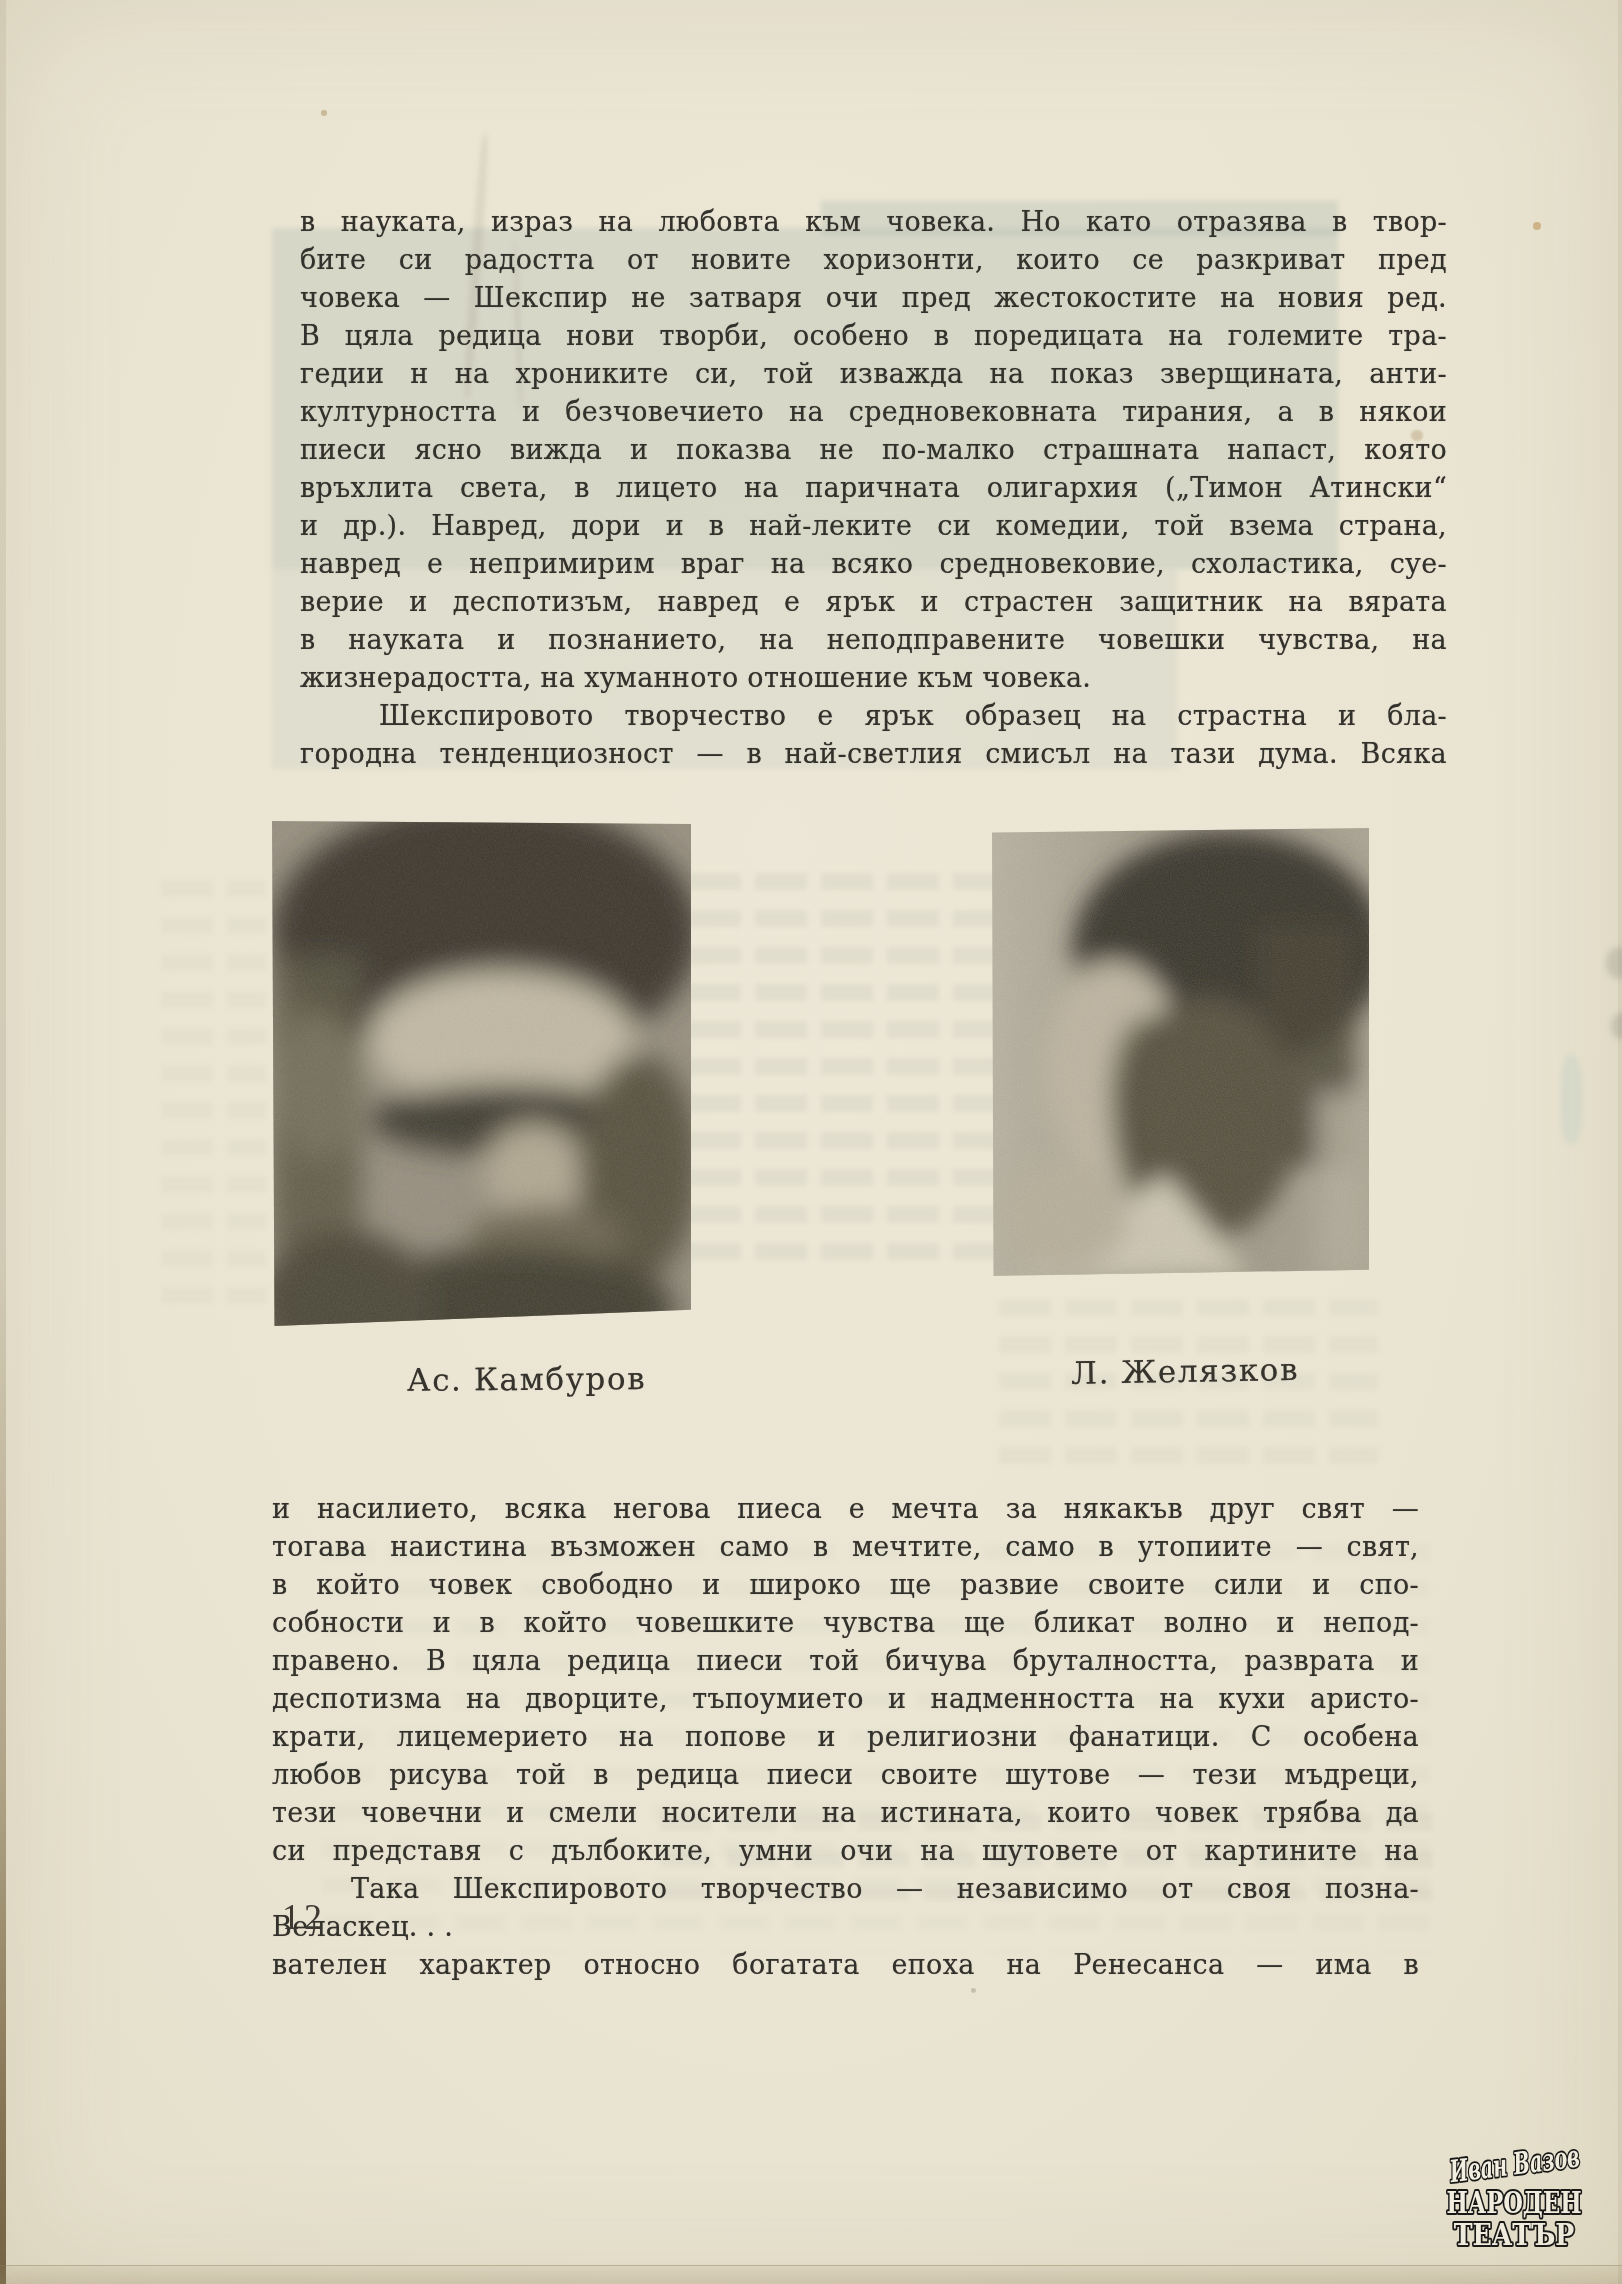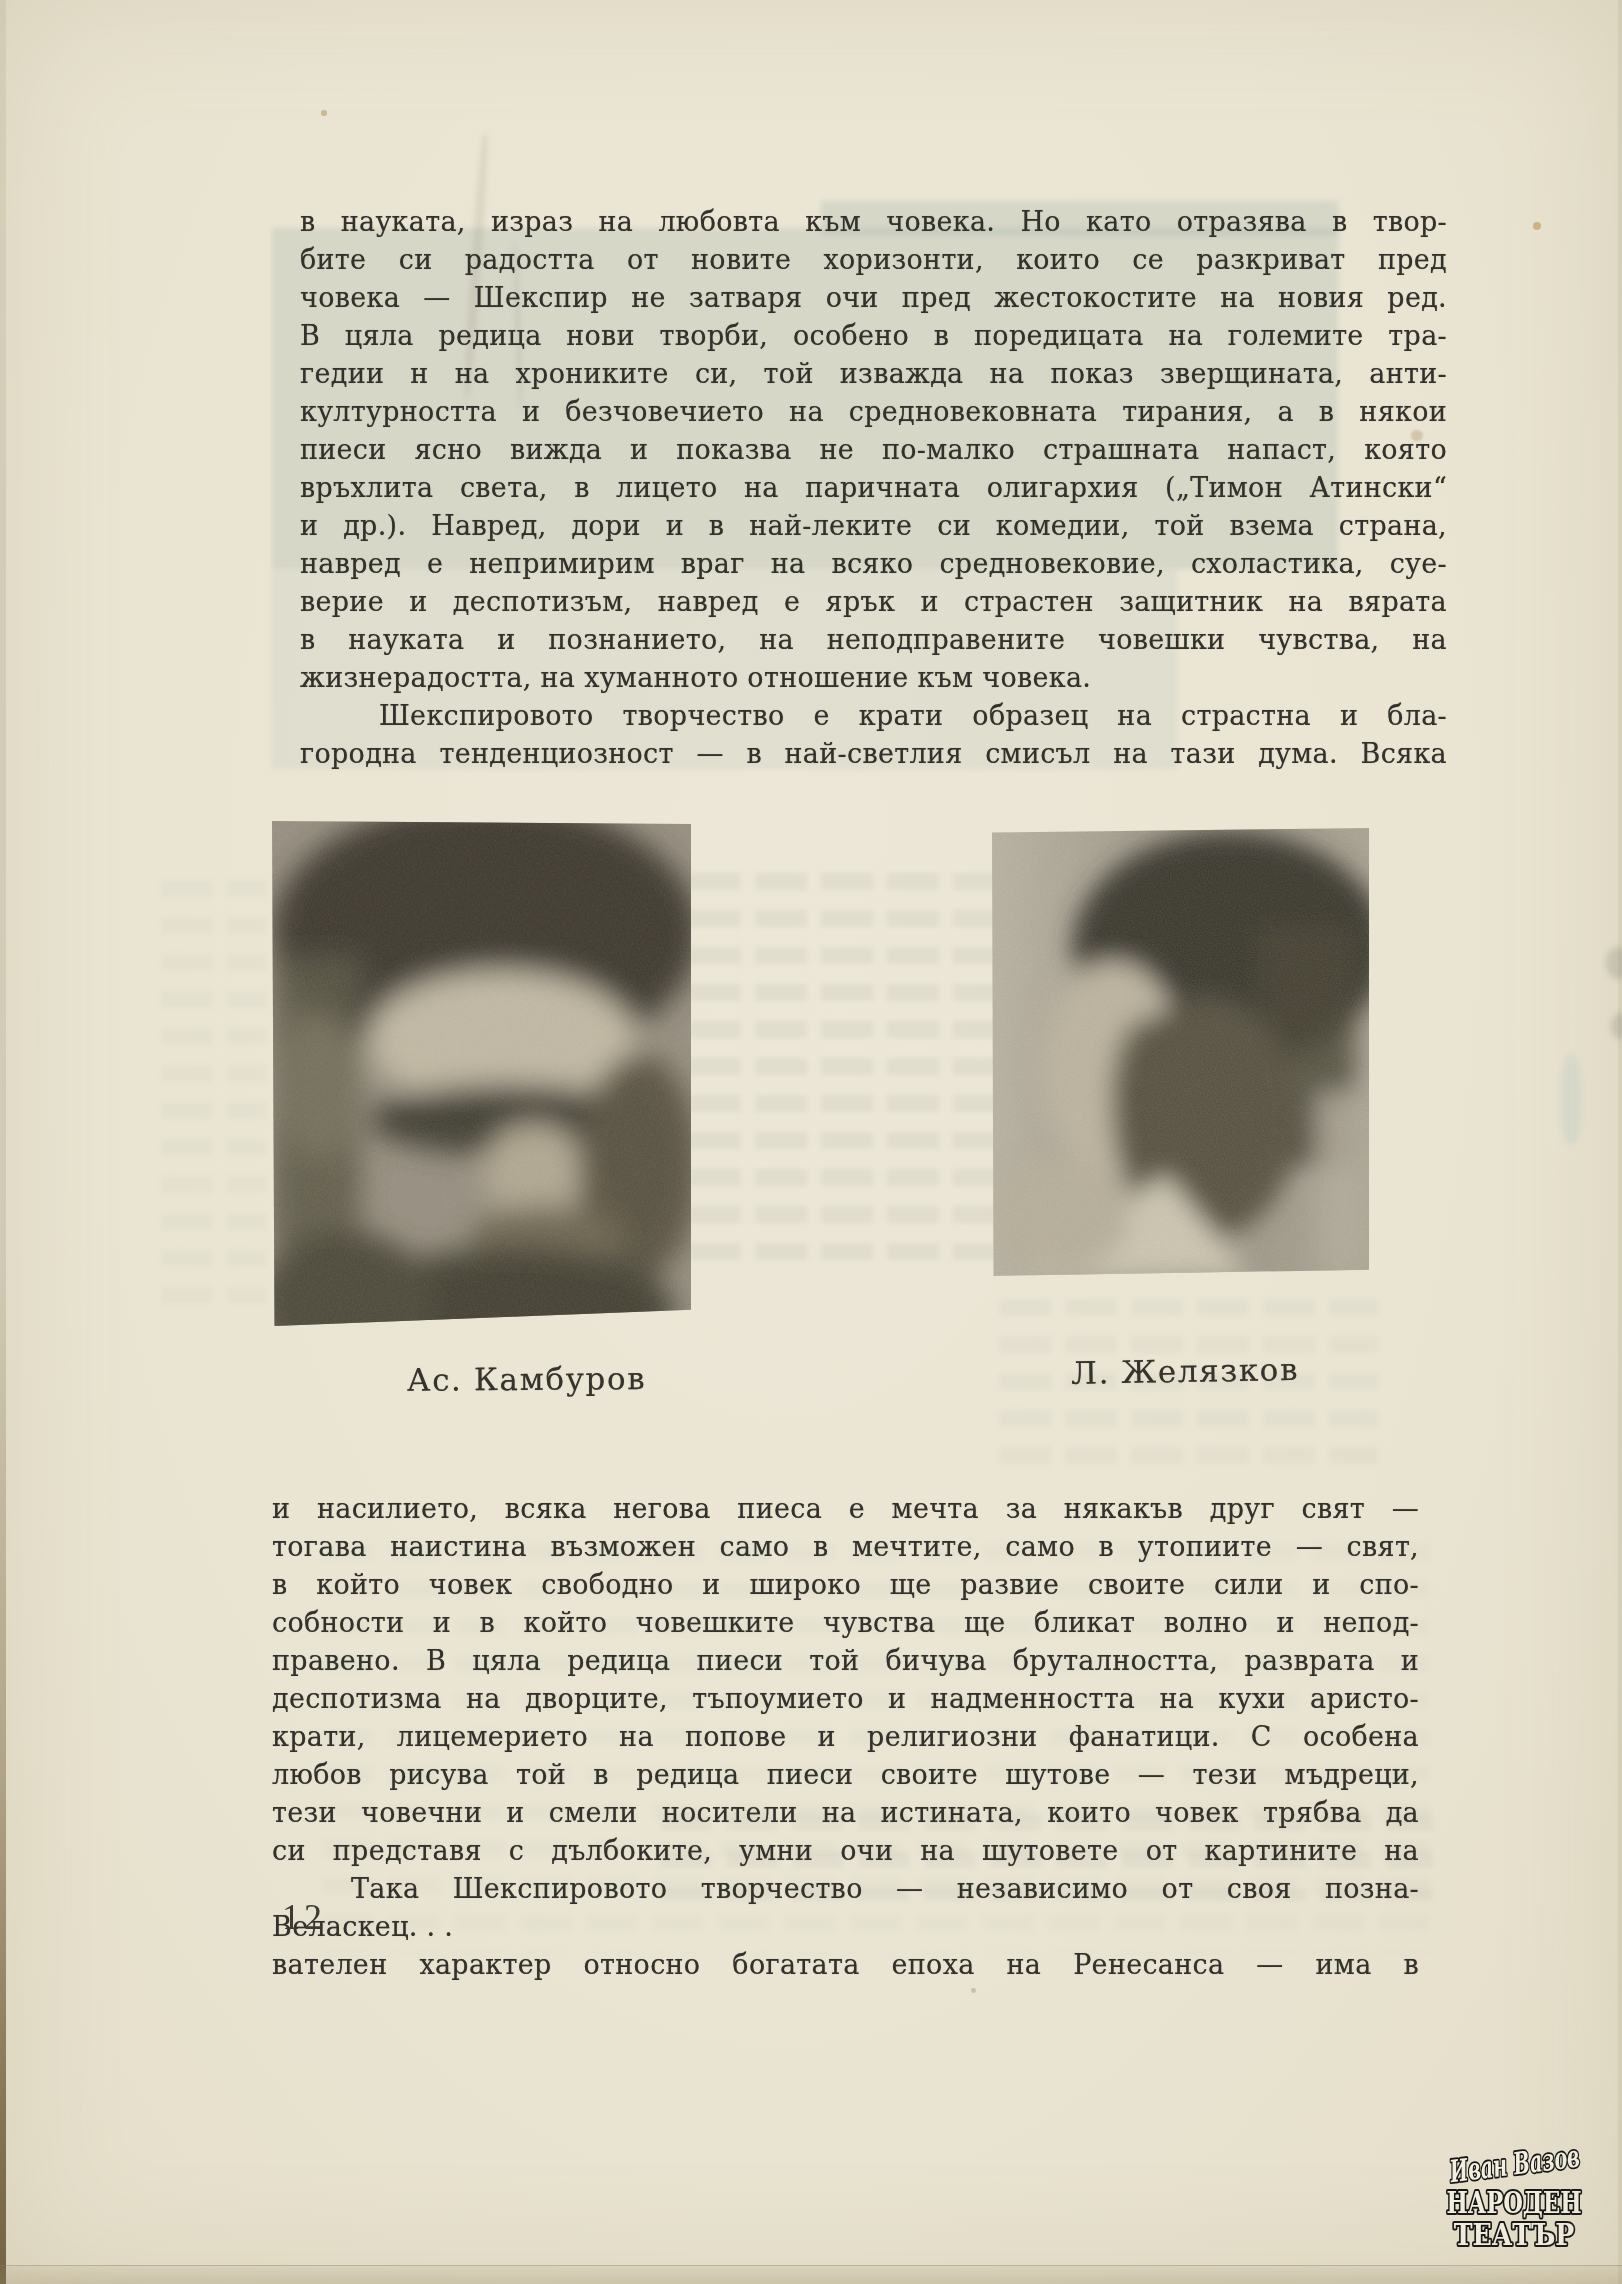--- a/index.html
+++ b/index.html
@@ -112,21 +112,21 @@
       <div class="tline">В цяла редица нови творби, особено в поредицата на големите тра-</div>
       <div class="tline">гедии н на хрониките си, той изважда на показ зверщината, анти-</div>
       <div class="tline">културността и безчовечието на средновековната тирания, а в някои</div>
       <div class="tline">пиеси ясно вижда и показва не по-малко страшната напаст, която</div>
       <div class="tline">връхлита света, в лицето на паричната олигархия („Тимон Атински“</div>
       <div class="tline">и др.). Навред, дори и в най-леките си комедии, той взема страна,</div>
       <div class="tline">навред е непримирим враг на всяко средновековие, схоластика, суе-</div>
       <div class="tline">верие и деспотизъм, навред е ярък и страстен защитник на вярата</div>
       <div class="tline">в науката и познанието, на неподправените човешки чувства, на</div>
       <div class="tline end">жизнерадостта, на хуманното отношение към човека.</div>
-      <div class="tline ind">Шекспировото творчество е крати образец на страстна и бла-</div>
+      <div class="tline ind">Шекспировото творчество е ярък образец на страстна и бла-</div>
       <div class="tline">городна тенденциозност — в най-светлия смисъл на тази дума. Всяка</div>
     </div>
 
   <figure class="photo" id="photo-left" style="margin:0;">
     <svg viewBox="0 0 520 628" preserveAspectRatio="none">
       <defs>
         <filter id="blurL" x="-20%" y="-20%" width="140%" height="140%">
             <feGaussianBlur stdDeviation="17"></feGaussianBlur>
           </filter>
         <filter id="grainL">

